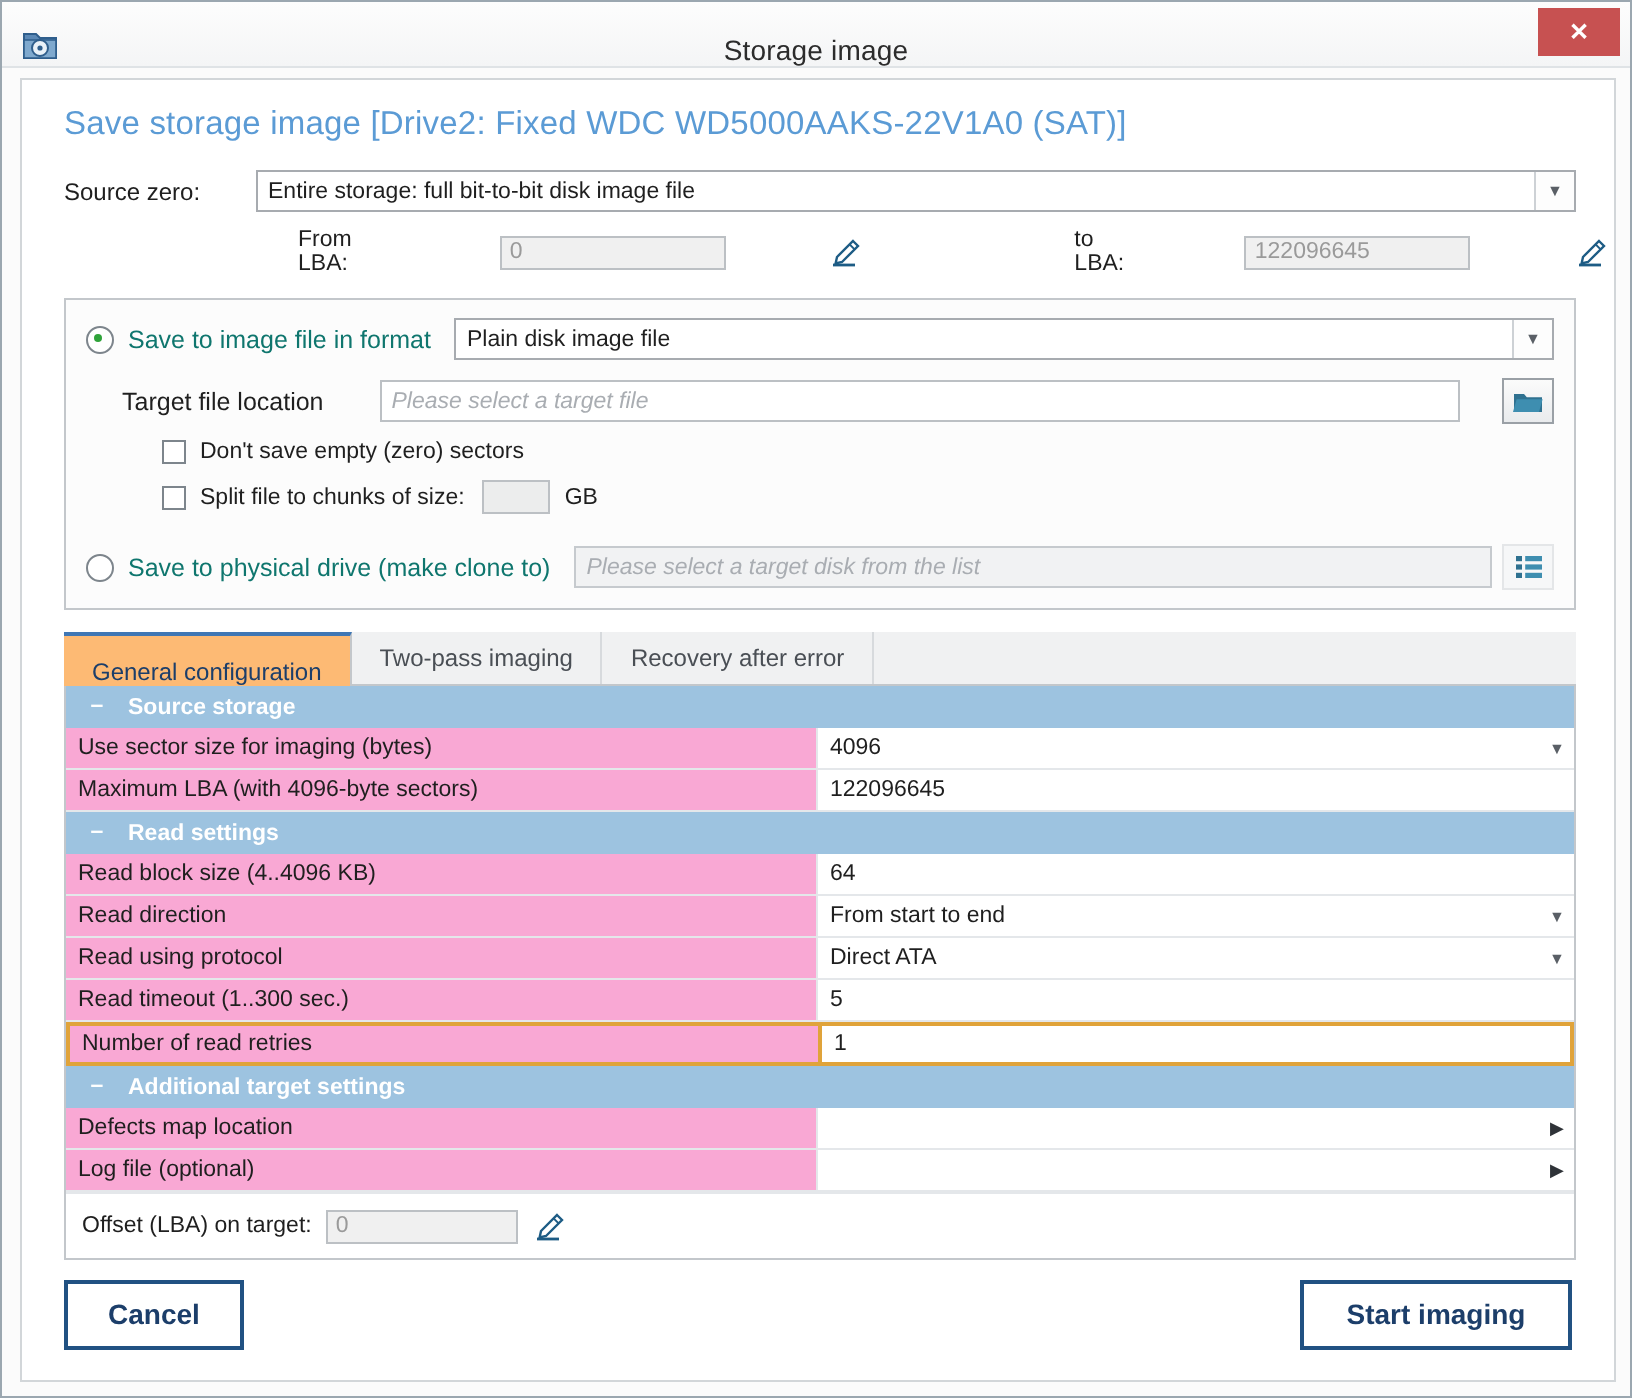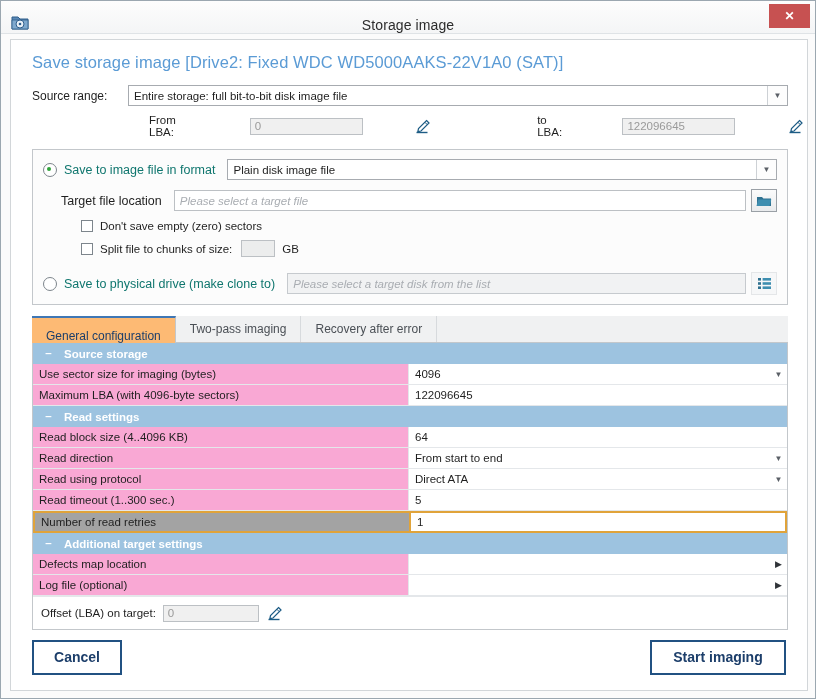--- a/index.html
+++ b/index.html
@@ -199,20 +199,21 @@
     margin-left: 12px;
     flex: 1 1 auto;
     height: 21px;
   }
 
   .target-loc-row {
     display: flex;
     align-items: center;
     margin-top: 9px;
     padding-left: 18px;
+    gap: 16px;
   }
   .target-loc-label { font-size: 12.5px; color: #1f1f1f; margin-right: 12px; }
   .text-input {
     flex: 1 1 auto;
     height: 21px;
     box-sizing: border-box;
     border: 1px solid #bcc0c4;
     background: #ffffff;
     display: flex;
     align-items: center;
@@ -381,21 +382,21 @@
     cursor: pointer;
   }
   .pg-value .val-arrow.right { font-size: 9px; color: #2f3338; }
   .pg-row.focused {
     border: 2px solid #e0a33a;
     height: 22px;
     box-sizing: border-box;
   }
   .pg-row.focused .pg-name {
     border-right: none;
-    background: #a3a3a3;
+    background: #f9a8d4;
     width: 374px;
   }
   .pg-row.focused .pg-value {
     border-left: 2px solid #e0a33a;
   }
 
   .offset-strip {
     display: flex;
     align-items: center;
     height: 32px;
@@ -464,21 +465,21 @@
     </div>
     <div class="titlebar-title">Storage image</div>
     <div class="close-btn">✕</div>
   </div>
 
   <div class="client">
 
     <div class="page-title">Save storage image [Drive2: Fixed WDC WD5000AAKS-22V1A0 (SAT)]</div>
 
     <div class="srcrange-row">
-      <div class="srcrange-label">Source range:</div>
+      <div class="srcrange-label">Source zero:</div>
       <div class="combo">
         <div class="combo-text">Entire storage: full bit-to-bit disk image file</div>
         <div class="combo-arrow">▼</div>
       </div>
     </div>
 
     <div class="lba-row">
       <div class="lba-label">From LBA:</div>
       <div class="lba-input">0</div>
       <div class="pencil-btn">

